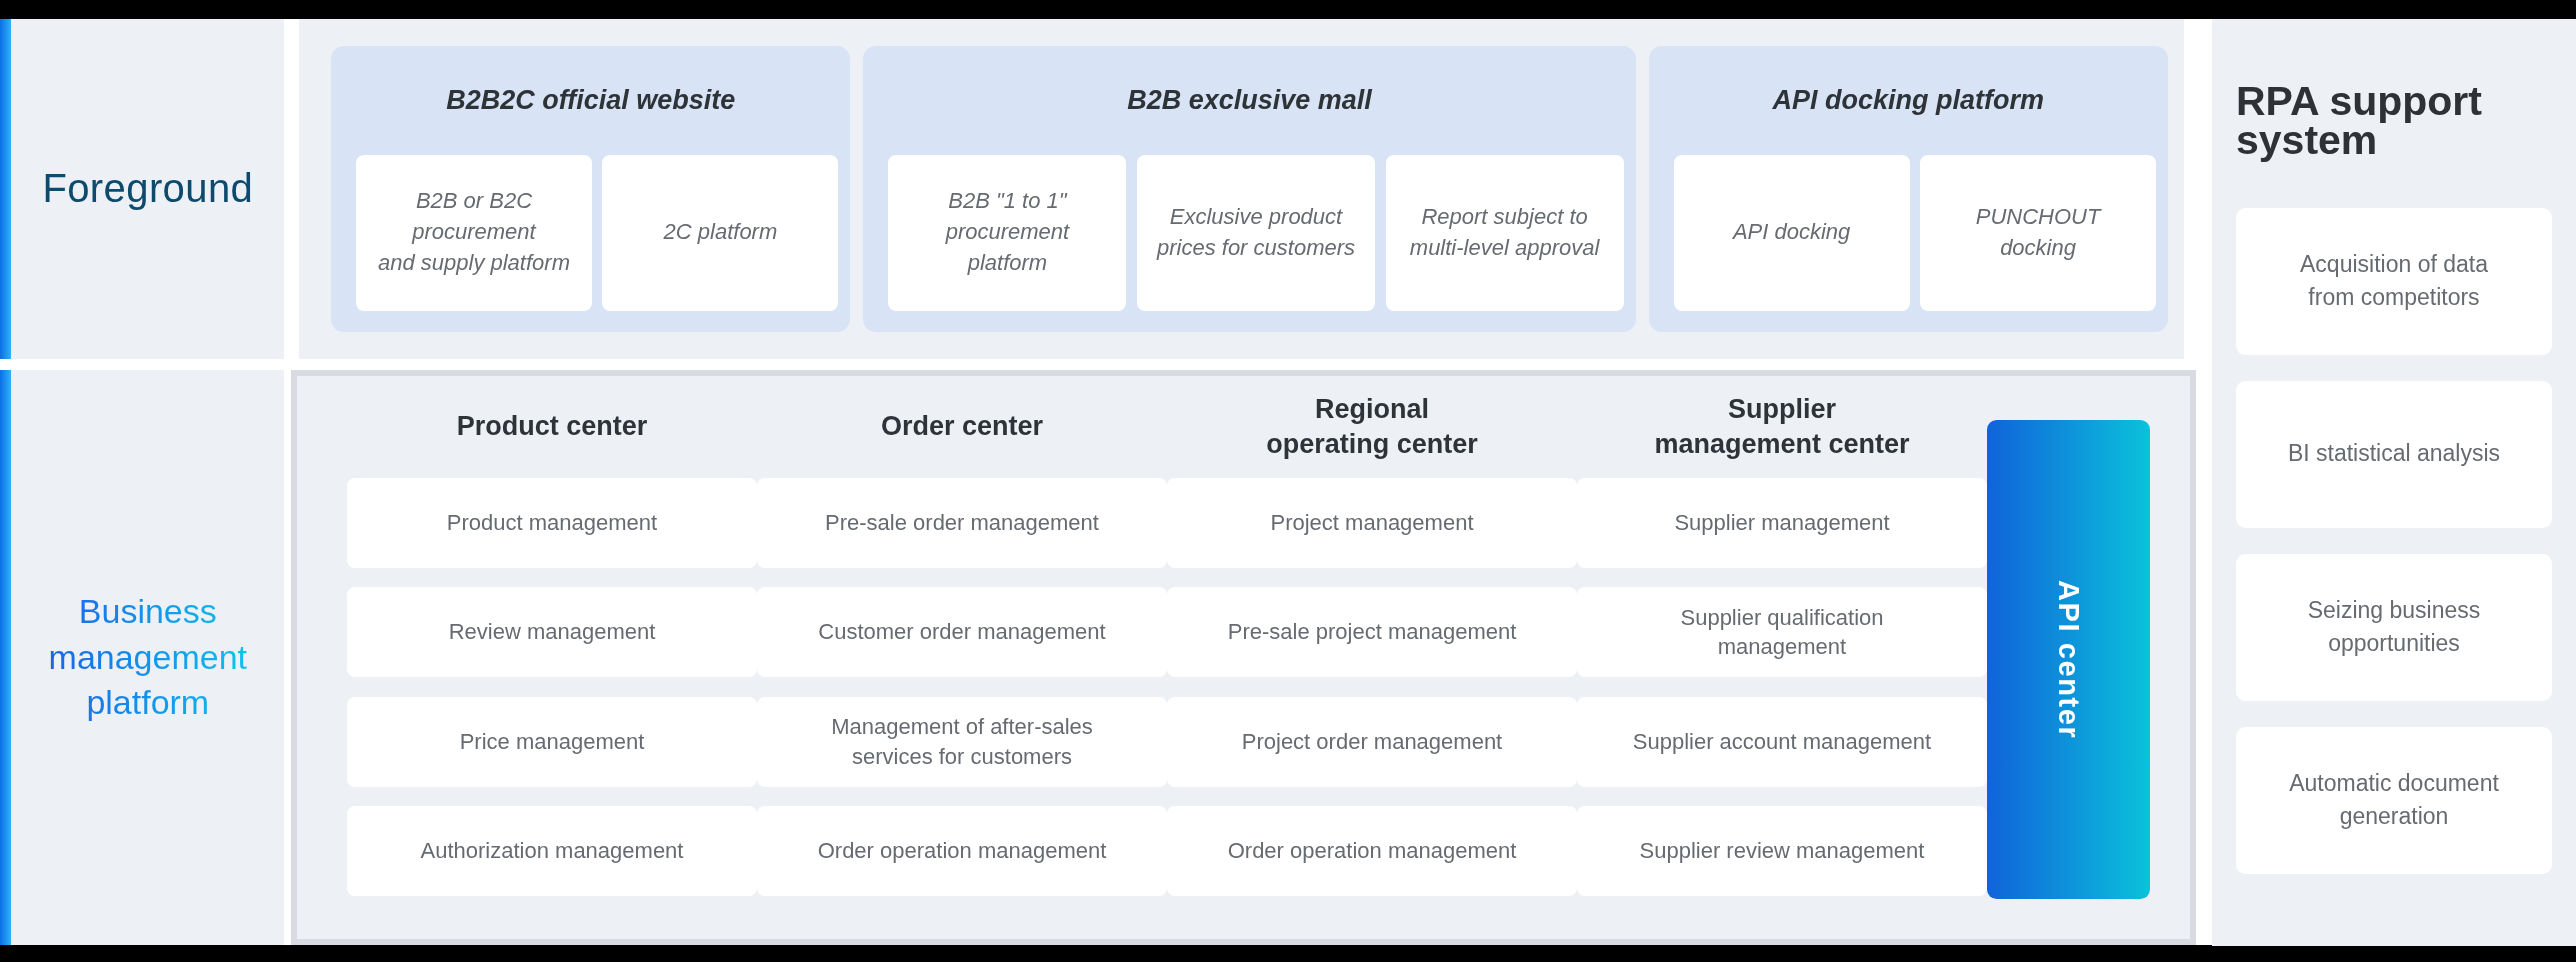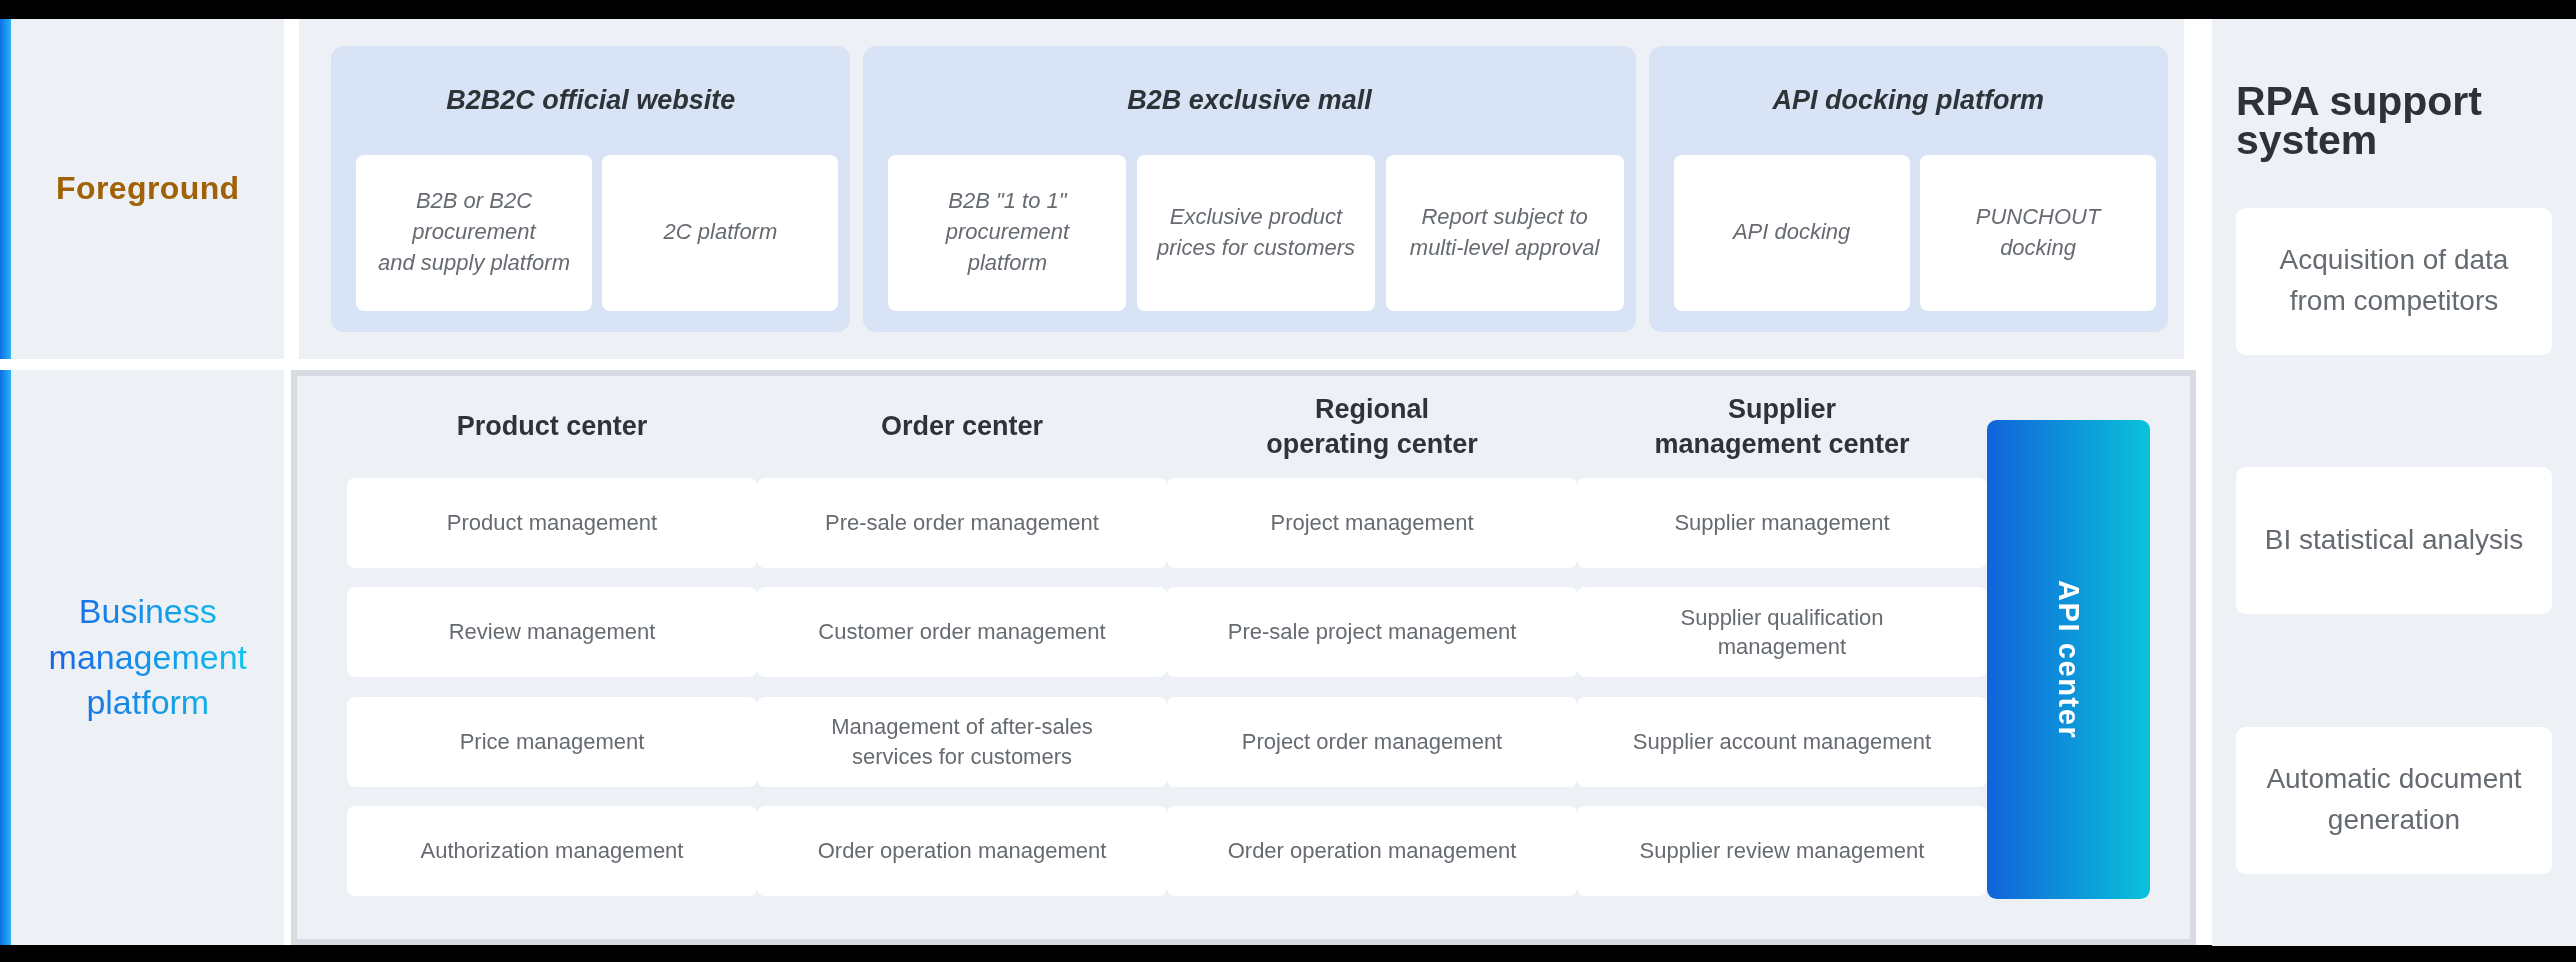--- a/index.html
+++ b/index.html
@@ -12,21 +12,21 @@
   #bar-bottom{top:945px;height:17.7px;}
 
   .accent{position:absolute;left:0;width:11.3px;background:linear-gradient(90deg,#0b6fe6,#2eb3f5);}
   #accent-row1{top:18.5px;height:340px;}
   #accent-row2{top:370px;height:575px;}
 
   .label-panel{position:absolute;left:11.3px;width:273px;background:#edf1f6;
     display:flex;align-items:center;justify-content:center;text-align:center;}
   #row1-label{top:18.5px;height:340px;}
   #row2-label{top:370px;height:575px;}
-  .foreground-label{font-size:32px;font-weight:700;color:#a16207;letter-spacing:0.4px;}
+  .foreground-label{font-size:40px;font-weight:400;color:#0c4a6e;letter-spacing:0.4px;}
   .business-label{
     font-size:34px;font-weight:400;line-height:1.35;white-space:pre-line;
     background:linear-gradient(90deg,#1a64e6,#0fc2ea);
     -webkit-background-clip:text;background-clip:text;
     color:#1585e8;text-align:center;-webkit-text-fill-color:transparent;
   }
 
   
   #row1-main{position:absolute;left:299px;top:18.5px;width:1885px;height:340px;background:#edf1f6;
     box-sizing:border-box;display:flex;gap:13px;padding:27px 16px 26.6px 32px;}
@@ -51,21 +51,21 @@
     background:linear-gradient(90deg,#1063da,#0ac2da);
     display:flex;align-items:center;justify-content:center;}
   #api-bar span{writing-mode:vertical-rl;color:#ffffff;font-size:29px;font-weight:700;letter-spacing:1.6px;}
 
   
   #rpa{position:absolute;left:2212px;top:18.5px;width:364px;height:927px;background:#edf1f6;
     box-sizing:border-box;padding:63px 24px 72px;display:flex;flex-direction:column;}
   .rpa-title{font-size:41px;font-weight:800;color:#2e3237;line-height:39px;}
   .rpa-cards{margin-top:48px;flex:1;display:flex;flex-direction:column;justify-content:space-between;}
   .rpa-card{height:147px;background:#ffffff;border-radius:9.7px;display:flex;align-items:center;justify-content:center;
-    text-align:center;font-size:28px;color:#666b71;line-height:1.45;white-space:pre-line;}
+    text-align:center;font-size:23px;color:#666b71;line-height:1.45;white-space:pre-line;}
 </style>
 </head>
 <body>
 
 <div id="canvas">
 
   <div id="bar-top" class="black-bar"></div>
   <div id="bar-bottom" class="black-bar"></div>
 
   <div id="accent-row1" class="accent"></div>
@@ -167,19 +167,21 @@
     </div>
 
   </div>
 
   <div id="rpa">
     <div class="rpa-title">RPA support system</div>
     <div class="rpa-cards">
       <div class="rpa-card">Acquisition of data
 from competitors</div>
       <div class="rpa-card">BI statistical analysis</div>
+      <div class="rpa-card">Seizing business
+opportunities</div>
       <div class="rpa-card">Automatic document
 generation</div>
     </div>
   </div>
 
 </div>
 
 
 </body></html>

